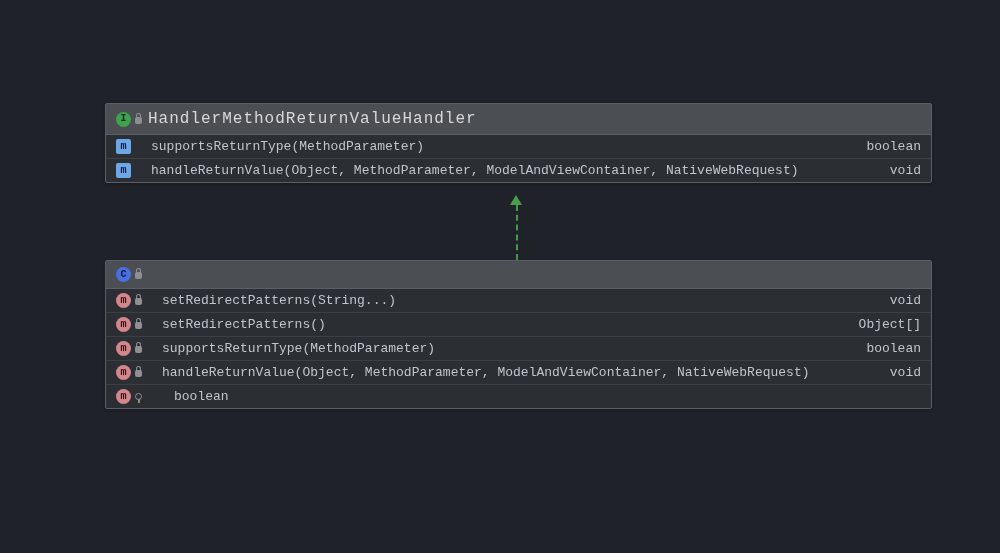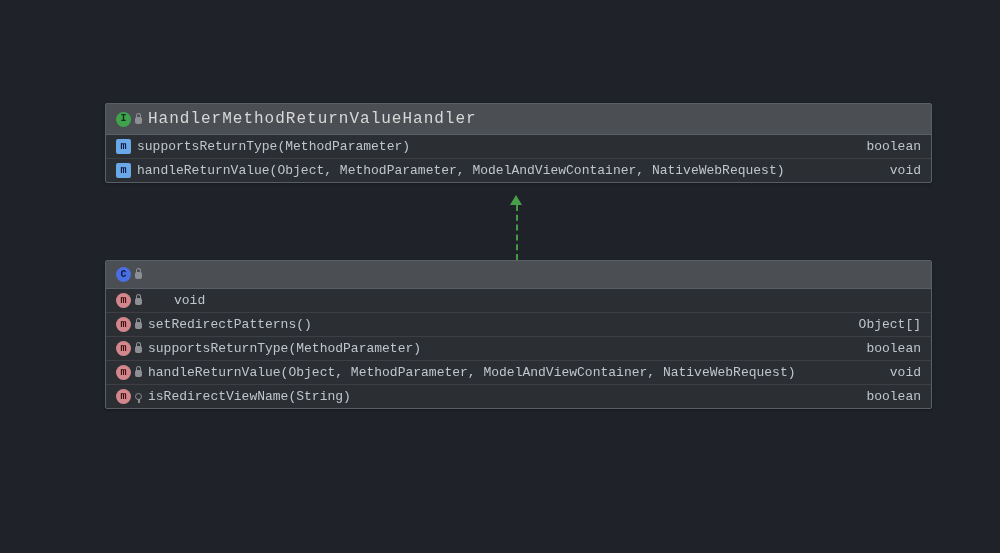--- a/index.html
+++ b/index.html
@@ -46,21 +46,21 @@
     border-top: 1px solid #3c3f44;
   }
   .rows .row:first-child {
     border-top: none;
   }
   .row .sig {
     flex: 1 1 auto;
     color: #bfc6cd;
     white-space: nowrap;
     overflow: hidden;
-    margin-left: 6px;
+    margin-left: 20px;
   }
   .row .ret {
     flex: 0 0 auto;
     color: #bfc6cd;
     margin-left: 32px;
     white-space: nowrap;
   }
   
   .badge {
     display: inline-flex;
@@ -182,20 +182,21 @@
         <span class="badge-letter">C</span>
       </span>
       <span class="lock-icon"></span>
     </div>
     <div class="rows">
       <div class="row">
         <span class="badge method">
             <span class="badge-letter">m</span>
           </span>
         <span class="lock-icon"></span>
+        <span class="sig">setRedirectPatterns(String...)</span>
         <span class="ret">void</span>
       </div>
       <div class="row">
         <span class="badge method">
             <span class="badge-letter">m</span>
           </span>
         <span class="lock-icon"></span>
         <span class="sig">setRedirectPatterns()</span>
         <span class="ret">Object[]</span>
       </div>
@@ -213,19 +214,18 @@
           </span>
         <span class="lock-icon"></span>
         <span class="sig">handleReturnValue(Object, MethodParameter, ModelAndViewContainer, NativeWebRequest)</span>
         <span class="ret">void</span>
       </div>
       <div class="row">
         <span class="badge method">
             <span class="badge-letter">m</span>
           </span>
         <span class="key-icon"></span>
-        <span class="sig">isRedirectViewName(String)</span>
         <span class="ret">boolean</span>
       </div>
     </div>
   </div>
 
 </div>
 
 </body></html>

